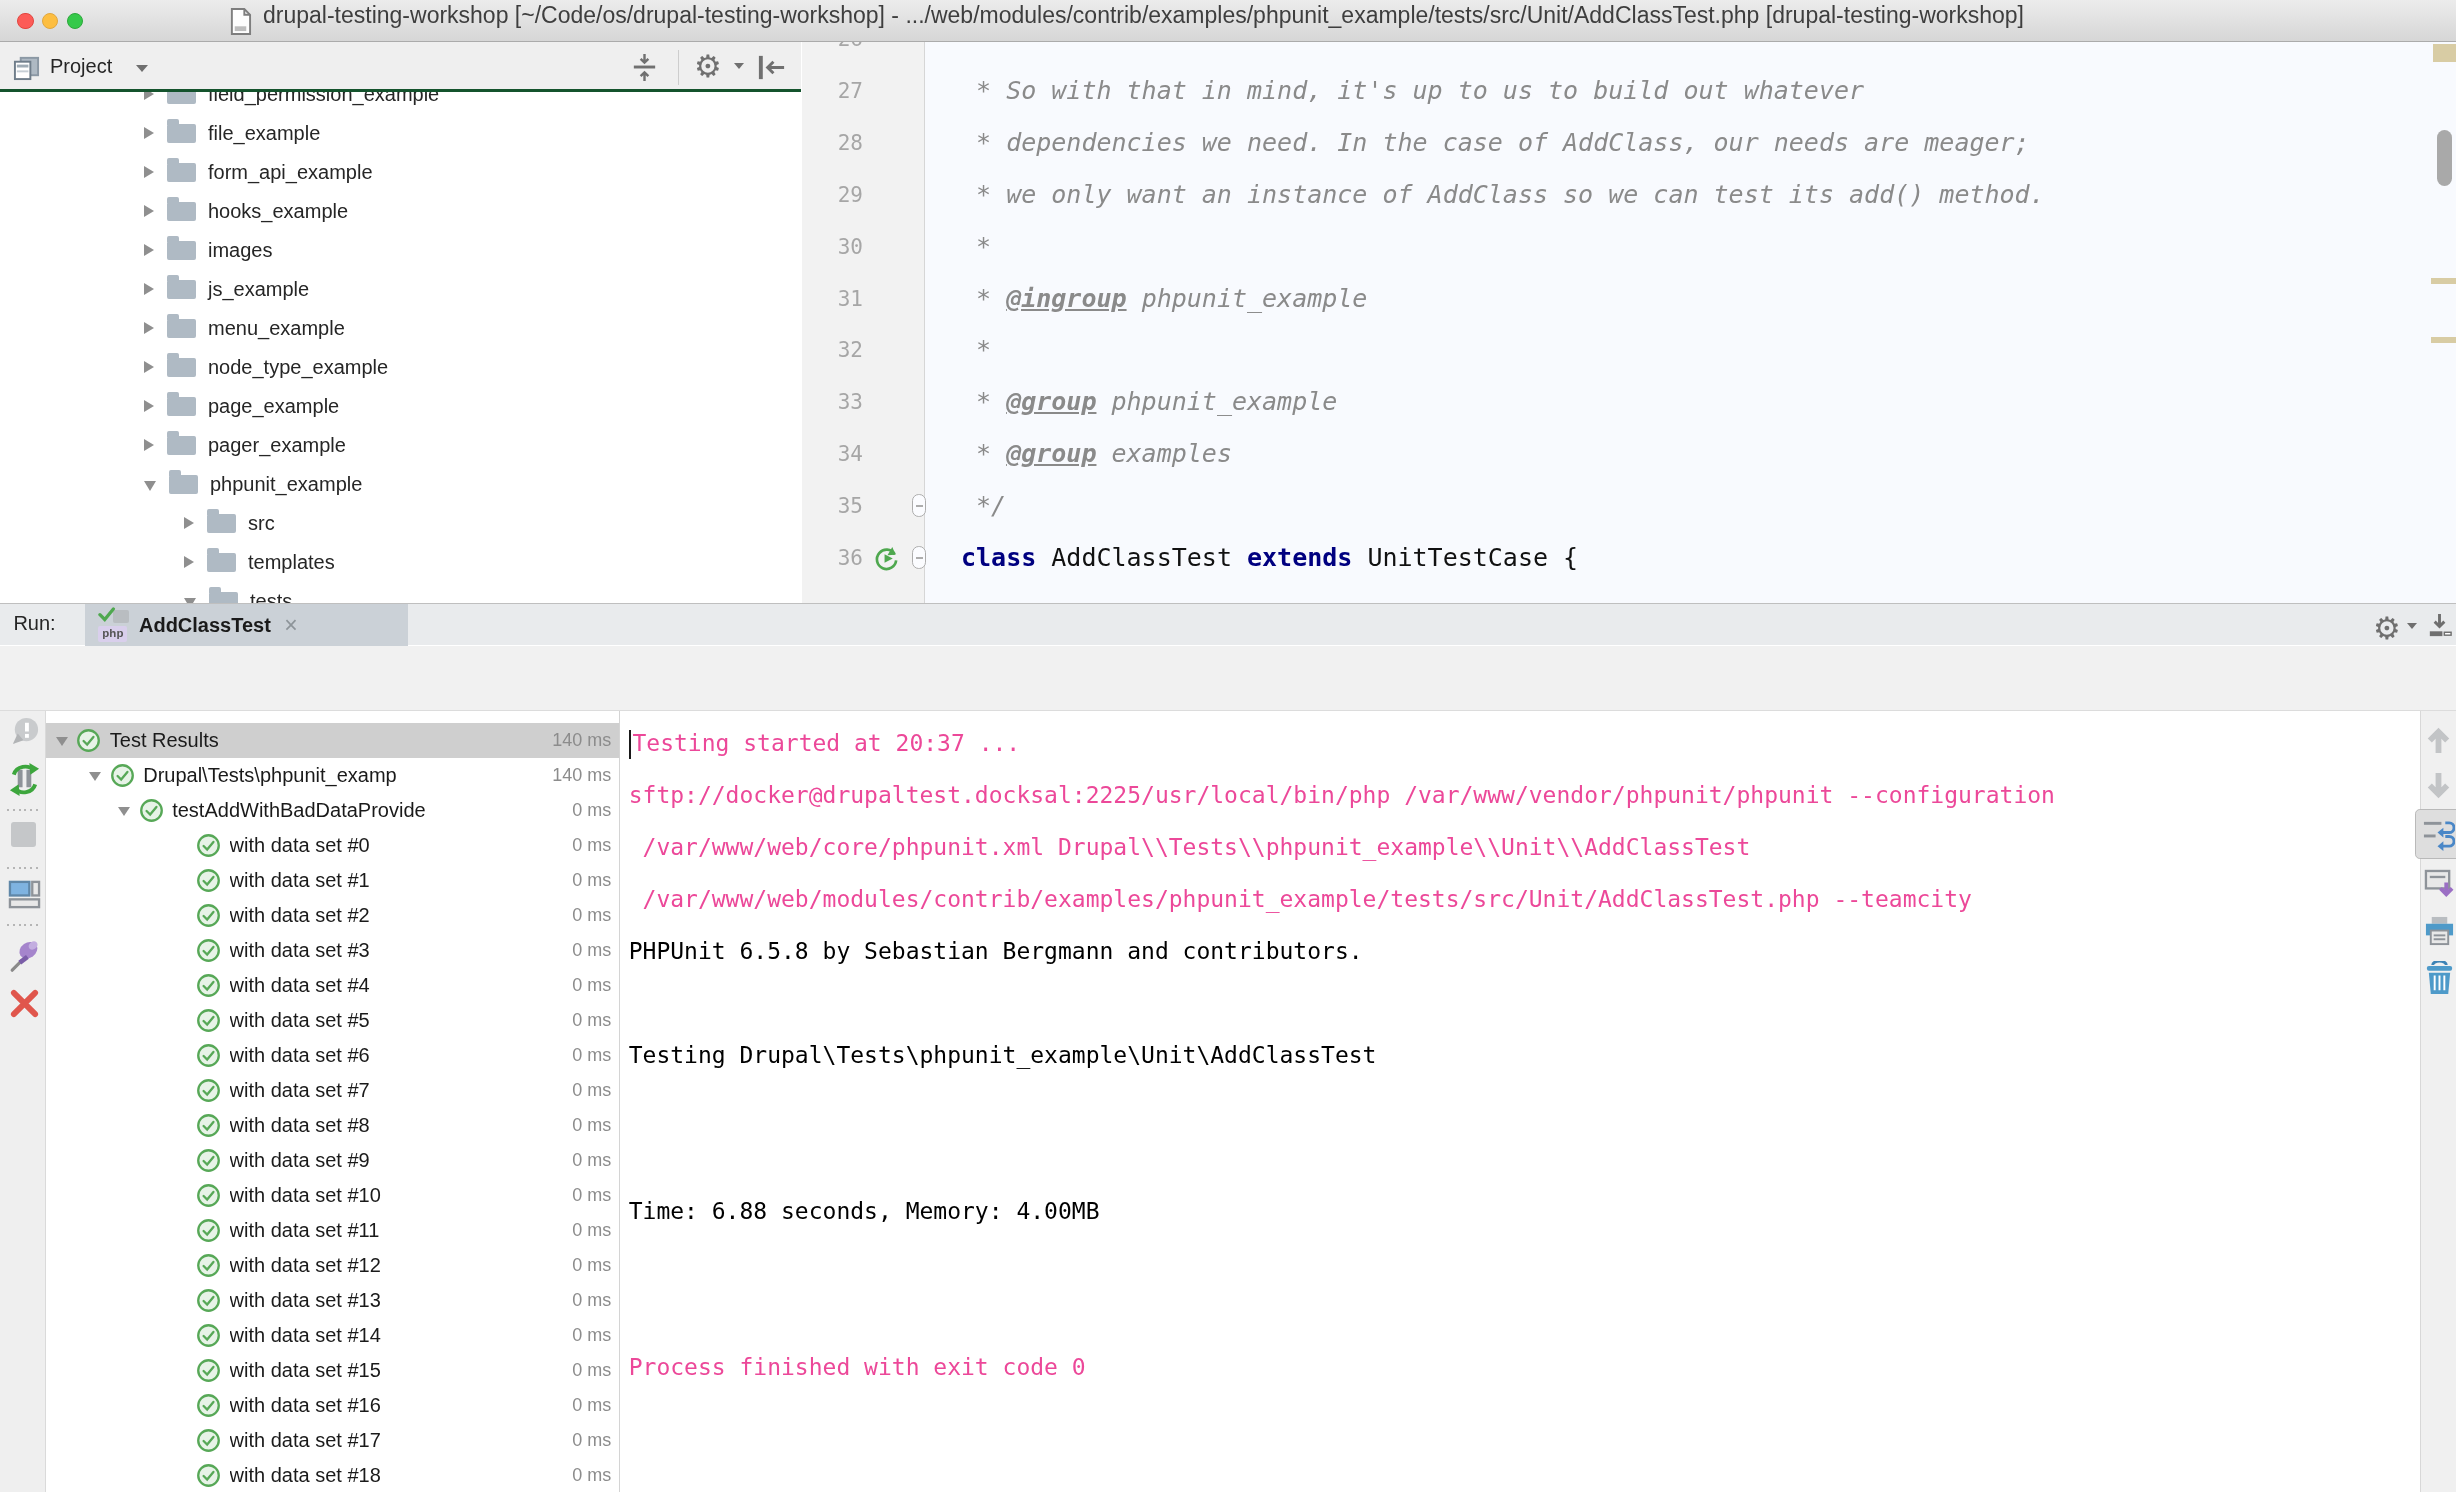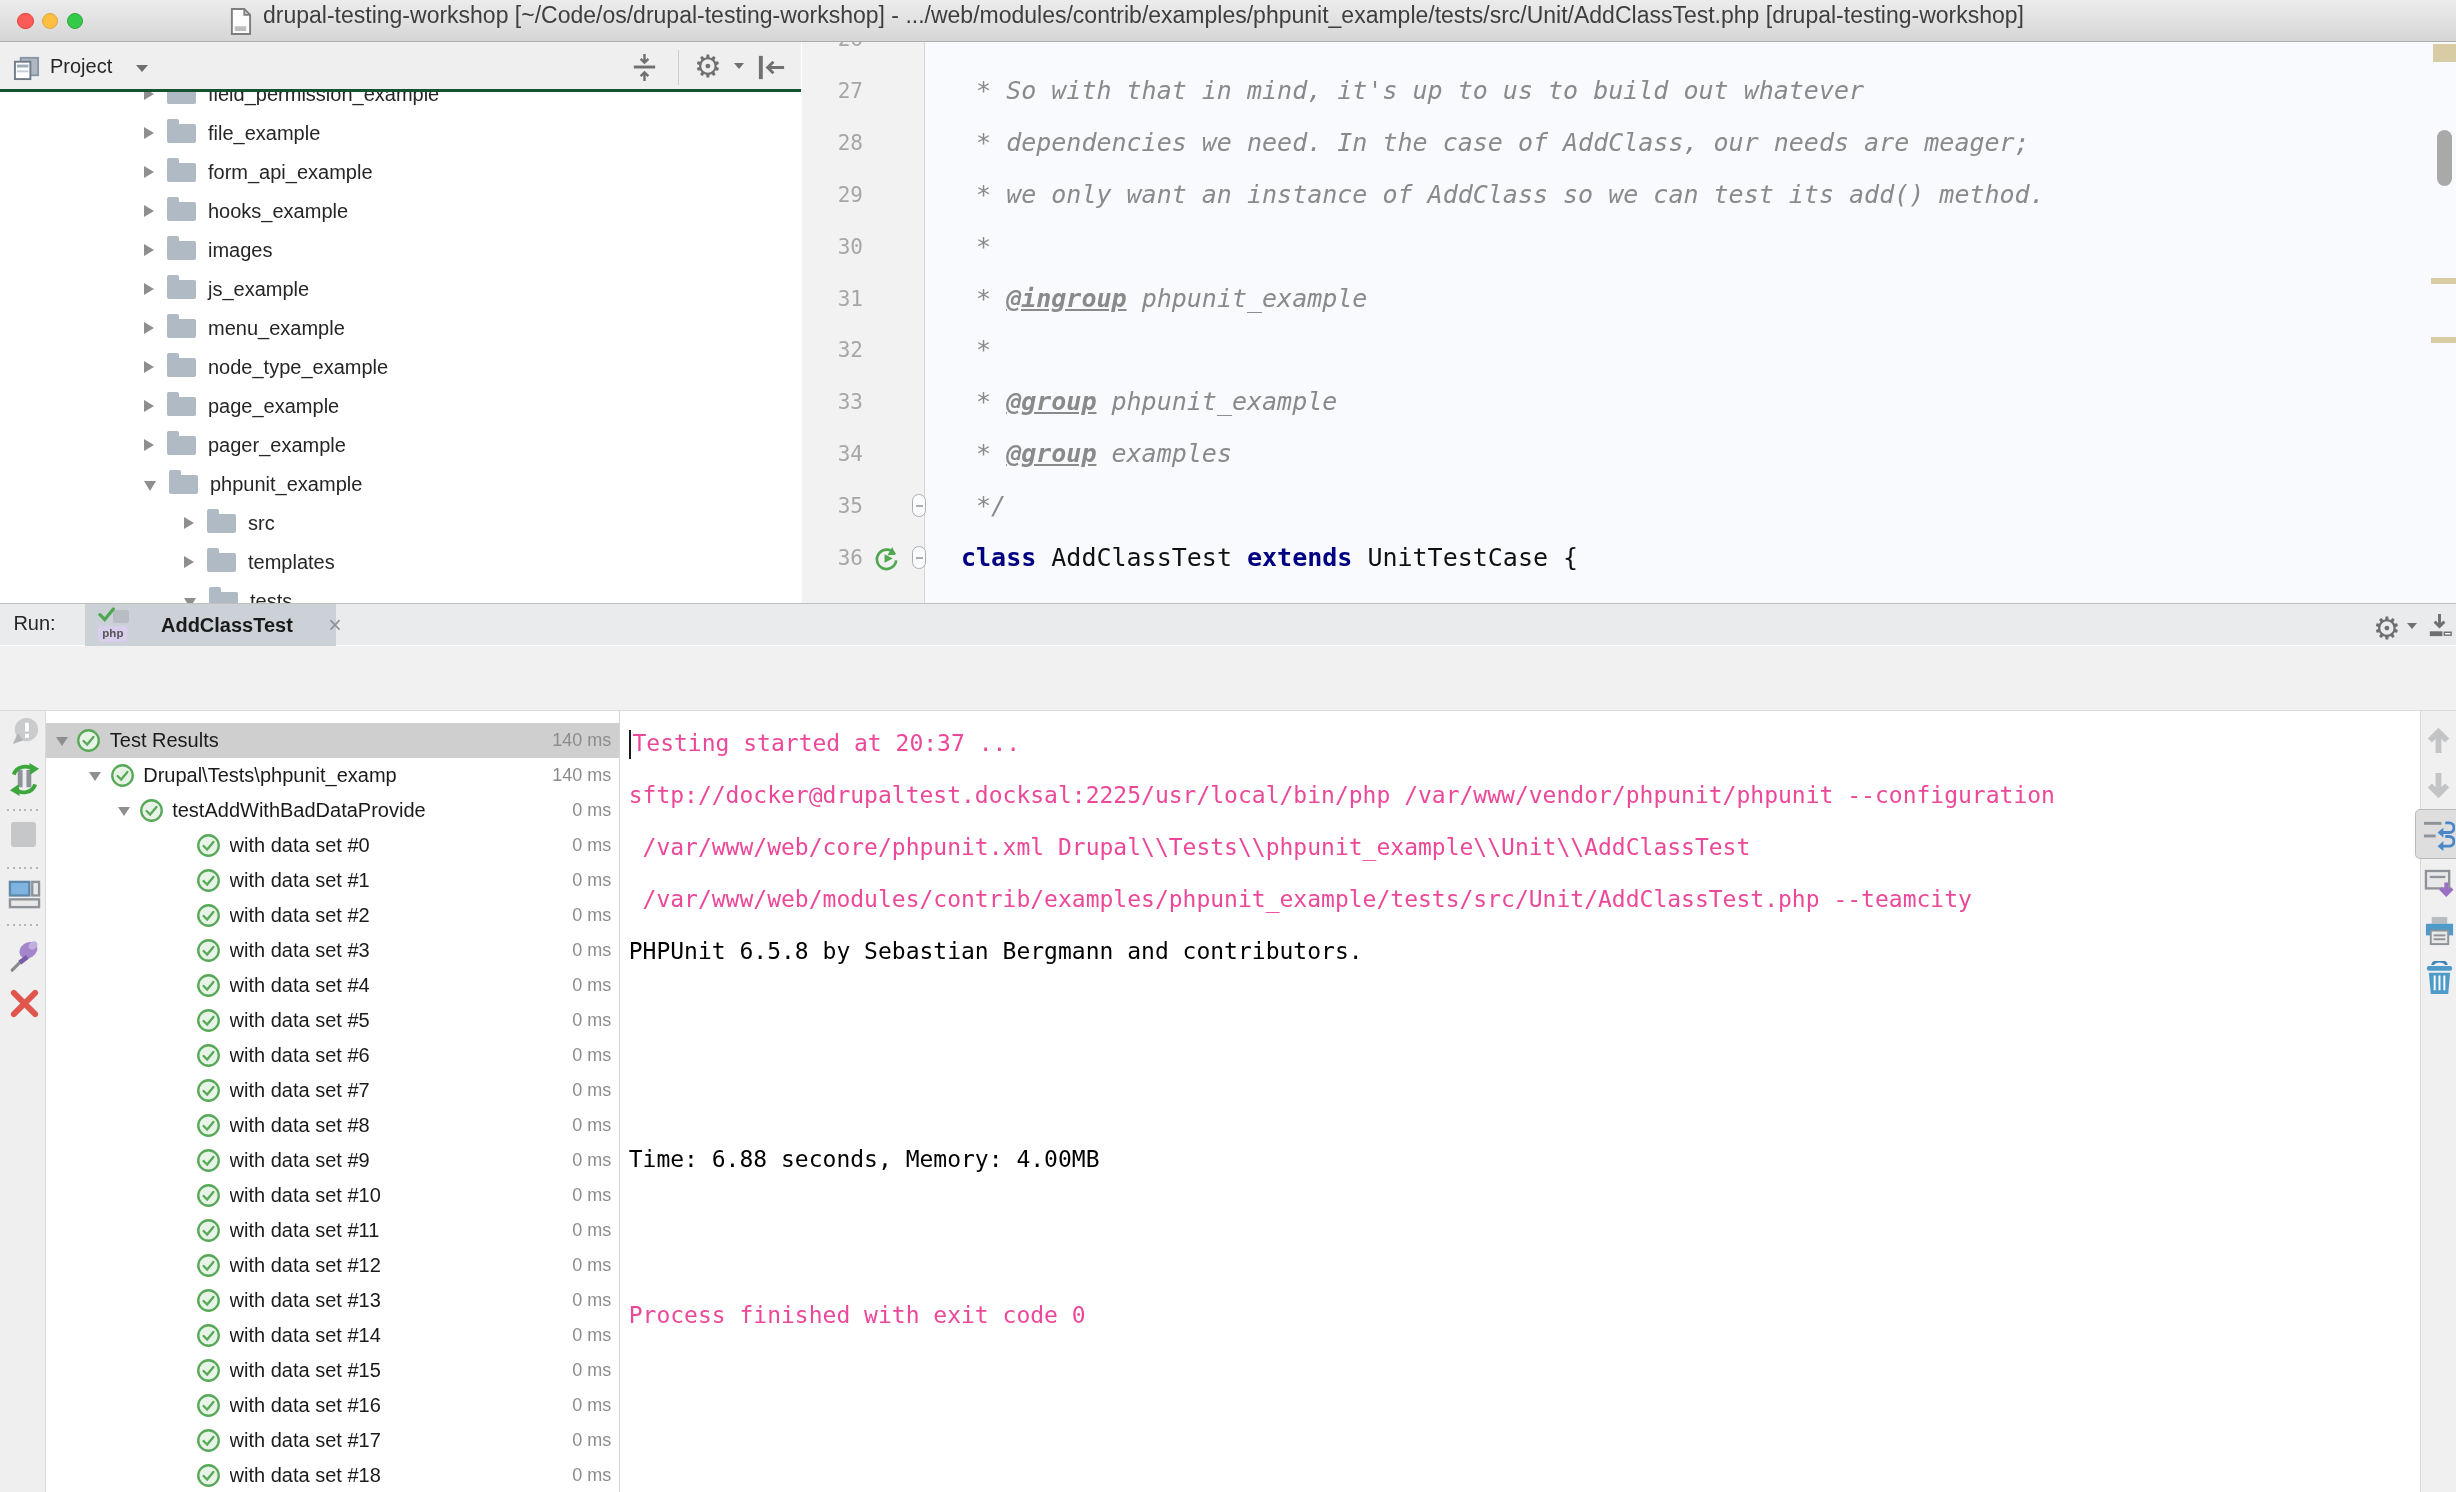--- a/index.html
+++ b/index.html
@@ -55,21 +55,21 @@
   .fold-box { position:absolute; left:110px; top:14.4px; width:14.4px; height:23px; background:#fbfcff;
     border:1px solid #adadad; border-radius:6.7px; }
   .fold-box::after { content:""; position:absolute; left:2.9px; top:9.6px; width:6.7px; height:1.9px; background:#adadad; }
   .stripe-block { position:absolute; left:2433px; top:44px; width:23px; height:18px; background:#d8cca4; }
   .stripe-mark { position:absolute; left:2431px; width:26px; height:5.8px; background:#d8cca4; }
   .scroll-thumb { position:absolute; left:2437px; top:130px; width:15.4px; height:56px; background:#a9a9a9; border-radius:7.7px; }
 
   
   .run-header { position:absolute; left:0; top:603px; width:2456px; height:42px; background:#e9ebed; border-top:1px solid #bfbfbf; }
   .run-label { position:absolute; left:13.4px; top:7.7px; font-size:20px; color:#262626; }
-  .run-tab { position:absolute; left:85px; top:0; width:251px; height:42px; background:#cbd1d7; display:flex; align-items:center;gap:22px; }
+  .run-tab { position:absolute; left:85px; top:0; width:323px; height:42px; background:#cbd1d7; display:flex; align-items:center; }
   .phpico { position:relative; width:31px; height:33px; margin-left:13.4px; flex:none; }
   .phpico .doc { position:absolute; right:0; top:1.9px; width:16.3px; height:12.5px; background:#b9bdc1; border-radius:1.9px; }
   .phpico .badge { position:absolute; left:0; bottom:0; width:29px; height:15.4px; background:#d9cfec; border-radius:1.9px;
     font-size:11.5px; font-weight:bold; color:#555; text-align:center; line-height:15.4px; }
   .run-tab-title { margin-left:9.6px; font-size:20px; font-weight:bold; color:#1a1a1a; }
   .tab-close { margin-left:13.4px; font-size:23px; color:#8d9499; }
   .rh-ico { position:absolute; top:5.8px; color:#6f6f6f; }
 
   .run-toolbar { position:absolute; left:0; top:646px; width:2456px; height:65px; background:#f1f1f1; border-bottom:1px solid #dcdcdc; }
   .play { position:absolute; left:13.4px; top:662px; width:0; height:0;
@@ -673,20 +673,21 @@
       <div class="trow" style="padding-left: 150px;"></div>
     </div>
 
   <div class="console" id="console">
       <div class="cline blue"><span class="caret"></span>Testing started at 20:37 ...</div>
       <div class="cline blue">sftp://docker@drupaltest.docksal:2225/usr/local/bin/php /var/www/vendor/phpunit/phpunit --configuration</div>
       <div class="cline blue"> /var/www/web/core/phpunit.xml Drupal\\Tests\\phpunit_example\\Unit\\AddClassTest</div>
       <div class="cline blue"> /var/www/web/modules/contrib/examples/phpunit_example/tests/src/Unit/AddClassTest.php --teamcity</div>
       <div class="cline black">PHPUnit 6.5.8 by Sebastian Bergmann and contributors.</div>
       <div class="cline black"></div>
+      <div class="cline black">Testing Drupal\Tests\phpunit_example\Unit\AddClassTest</div>
       <div class="cline black"></div>
       <div class="cline black"></div>
       <div class="cline black">Time: 6.88 seconds, Memory: 4.00MB</div>
       <div class="cline black"></div>
       <div class="cline black"></div>
       <div class="cline blue">Process finished with exit code 0</div>
     </div>
 
   <div class="right-strip">
     <span class="rs-ico" style="top:15.4px">

